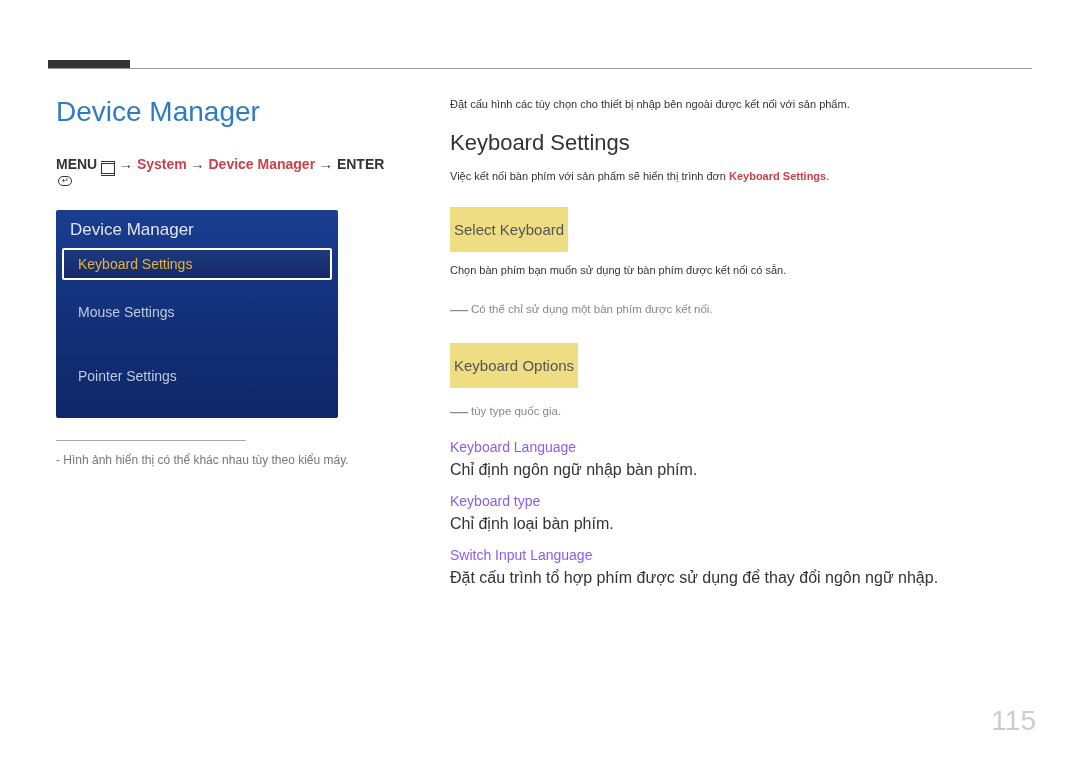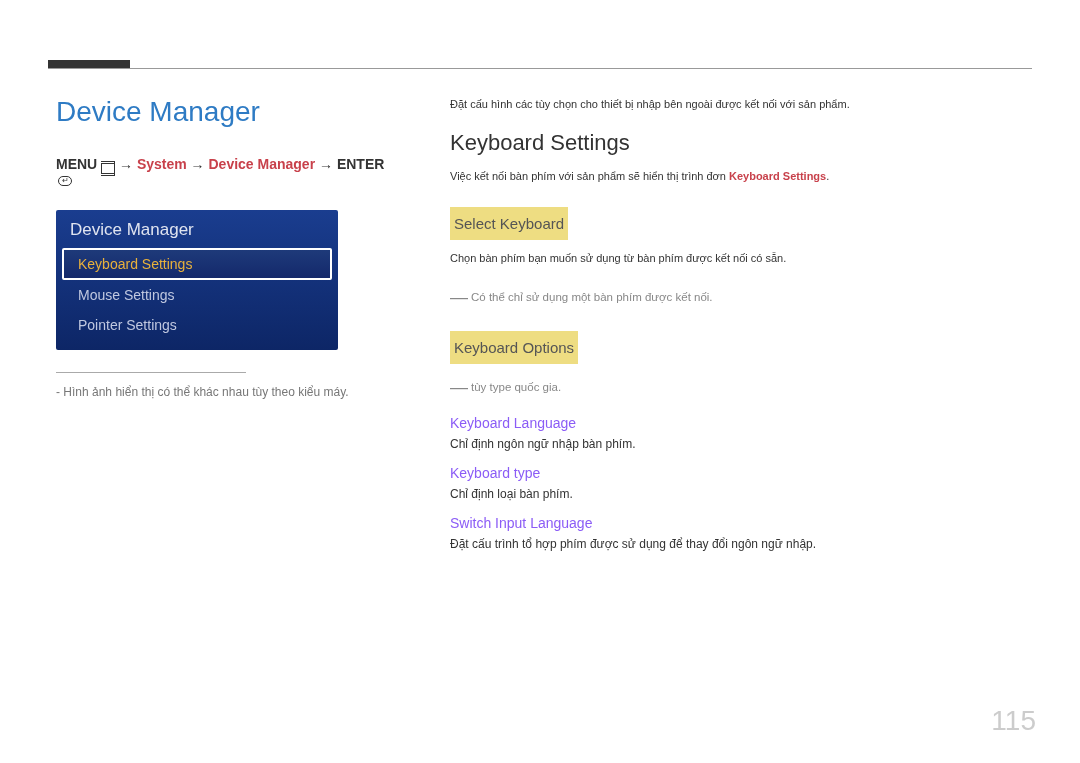--- a/index.html
+++ b/index.html
@@ -97,21 +97,21 @@
       padding-bottom: 10px;
     }
     .osd-title {
       color: #e0e4f0;
       font-size: 17px;
       padding: 10px 14px 8px 14px;
     }
     .osd-item {
       color: #c0c8e0;
       font-size: 14px;
-      padding: 7px 22px;
+      padding: 24px 22px;
     }
     .osd-item.selected {
       color: #E8B13C;
       border: 2px solid #fff;
       border-radius: 2px;
       background: linear-gradient(to bottom, #1e3a7a, #14296b);
       margin: 0 6px;
       padding: 6px 14px;
     }
     .left-divider {
@@ -144,21 +144,21 @@
     }
     .bold-term {
       font-weight: bold;
       color: #C8414B;
     }
     .subsection-title {
       display: inline-block;
       background: #EEDD82;
       color: #555;
       font-size: 15px;
-      padding: 8px 4px;
+      padding: 14px 4px;
       margin-bottom: 10px;
       margin-top: 6px;
     }
     .note-text {
       font-size: 11.5px;
       color: #888;
       margin-bottom: 14px;
       line-height: 1.5;
     }
     .note-dash {
@@ -167,21 +167,21 @@
       margin-right: 3px;
       vertical-align: -2px;
     }
     .item-title {
       font-size: 14px;
       color: #8b5cf6;
       margin-bottom: 6px;
       margin-top: 4px;
     }
     .item-desc {
-      font-size: 12px;
+      font-size: 16px;
       color: #333;
       margin-bottom: 14px;
     }
     .page-number {
       position: absolute;
       bottom: 26px;
       right: 44px;
       font-size: 28px;
       color: #ccc;
       font-weight: 300;

